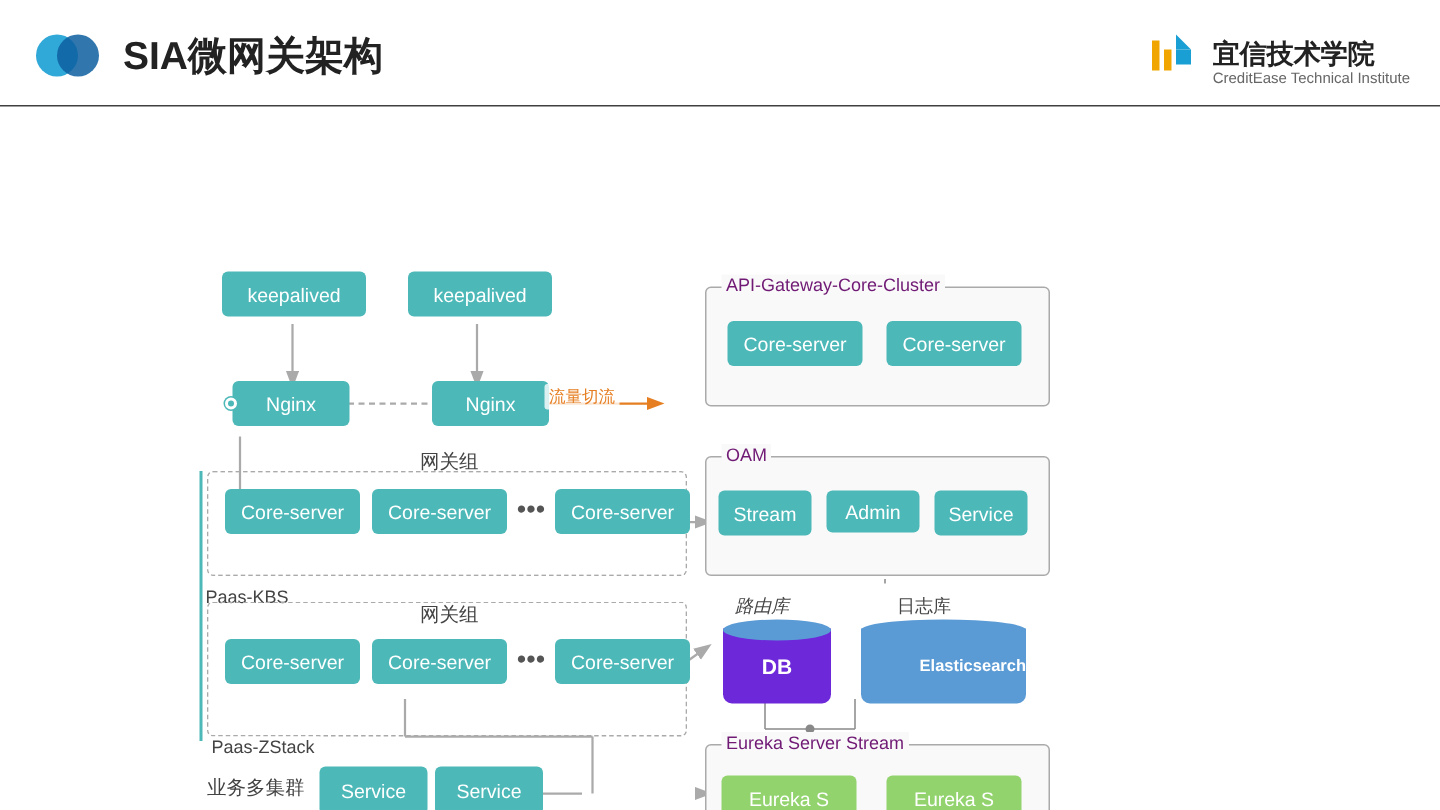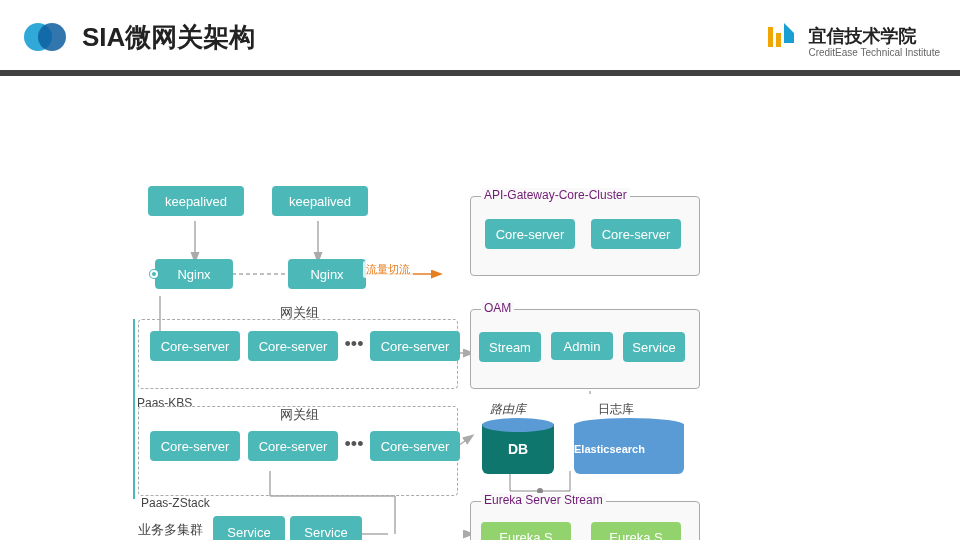--- a/index.html
+++ b/index.html
@@ -11,21 +11,21 @@
       overflow: hidden;
       position: relative;
     }
 
     
     .header {
       display: flex;
       align-items: center;
       justify-content: space-between;
       padding: 12px 20px 8px 20px;
-      border-bottom: 6px solid #404040;
+      border-bottom: 1px solid #404040;
     }
     .header-left {
       display: flex;
       align-items: center;
       gap: 12px;
     }
     .logo-icon {
       width: 50px;
       height: 50px;
     }
@@ -385,28 +385,28 @@
   <div class="section-label" style="left:490px; top:325px; font-size:12px;font-style:italic;">
     <span>路由库</span>
   </div>
 
   <div class="section-label" style="left:598px; top:325px; font-size:12px;">
     <span>日志库</span>
   </div>
 
   <div class="cylinder cyl-blue" style="left:482px; top:340px; width:72px; height:60px;">
     <div class="cylinder-top" style="background:#5b9bd5; border-radius:50%; width:72px; height:14px;"></div>
-    <div class="cylinder-body" style="background:#0f766e; width:72px; height:50px; border-radius:0 0 6px 6px; margin-top:-2px; display:flex; align-items:center; justify-content:center;">
+    <div class="cylinder-body" style="background:#6d28d9; width:72px; height:50px; border-radius:0 0 6px 6px; margin-top:-2px; display:flex; align-items:center; justify-content:center;">
       <span style="font-size:14px; font-weight:bold; color:#fff;">DB</span>
     </div>
   </div>
 
   <div class="cylinder cyl-blue" style="left:574px; top:340px; width:110px; height:60px;">
     <div class="cylinder-top" style="background:#5b9bd5; border-radius:50%; width:110px; height:14px;"></div>
-    <div class="cylinder-body" style="background:#5b9bd5; width:110px; height:50px; border-radius:0 0 6px 6px; margin-top:-2px; display:flex; align-items:center; justify-content:flex-start;">
+    <div class="cylinder-body" style="background:#5b9bd5; width:110px; height:50px; border-radius:0 0 6px 6px; margin-top:-2px; display:flex; align-items:center; justify-content:flex-end;">
       <span style="font-size:11px; font-weight:bold; color:#fff;">Elasticsearch</span>
     </div>
   </div>
 
   <div class="solid-container" style="left:470px; top:425px; width:230px; height:65px;">
     <span class="solid-label">Eureka Server Stream</span>
 
     <div class="box box-green" style="position:absolute; left:10px; top:20px; width:90px; height:30px;">
       <span>Eureka S</span>
     </div>

